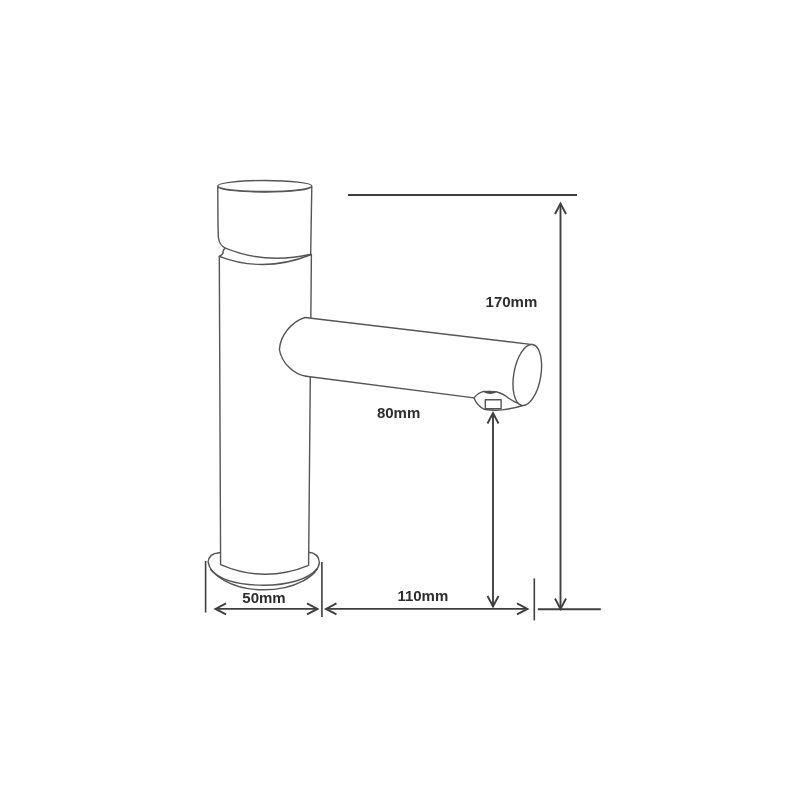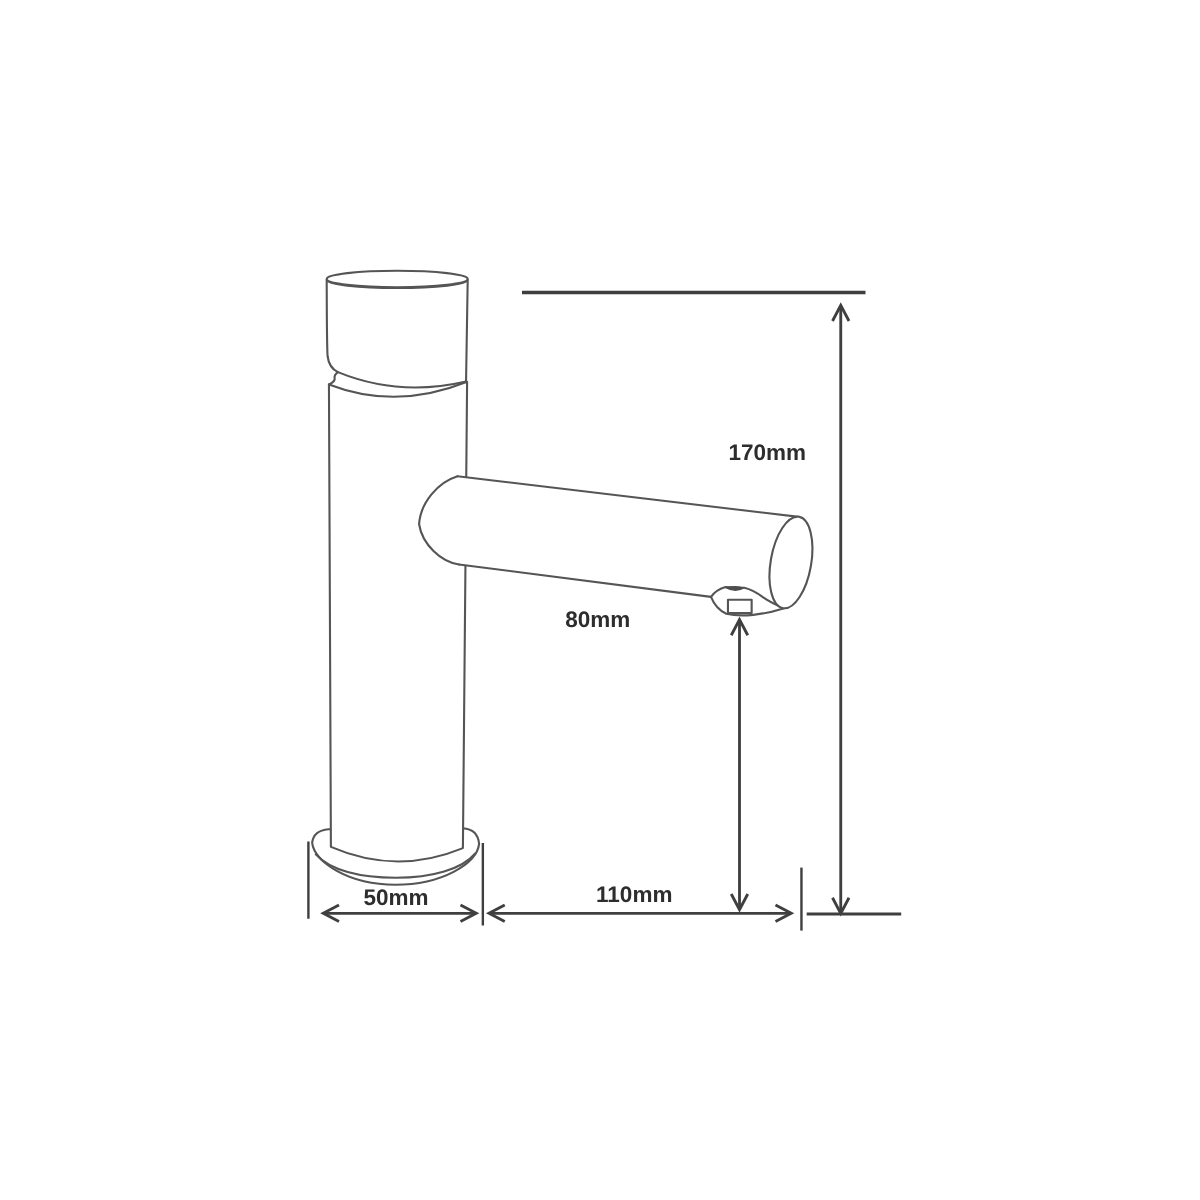--- a/index.html
+++ b/index.html
@@ -1,16 +1,16 @@
 <!DOCTYPE html>
 <html><head>
 <meta charset="utf-8">
 <style>
   html,body{margin:0;padding:0;background:#ffffff;}
-  .page{width:800px;height:800px;position:relative;background:#0ea5e9;overflow:hidden;text-align:right;}
+  .page{width:800px;height:641px;position:relative;background:#0ea5e9;overflow:hidden;text-align:right;}
   svg{position:absolute;left:0;top:0;filter:blur(0.3px);}
   text{font-family:"Liberation Sans",sans-serif;font-weight:700;fill:#2d2d2d;}
 </style>
 </head>
 <body>
 
 <div class="page">
 <svg width="800" height="800" viewBox="0 0 800 800" fill="none">
 
   <rect x="0" y="0" width="800" height="800" fill="#ffffff"></rect>

